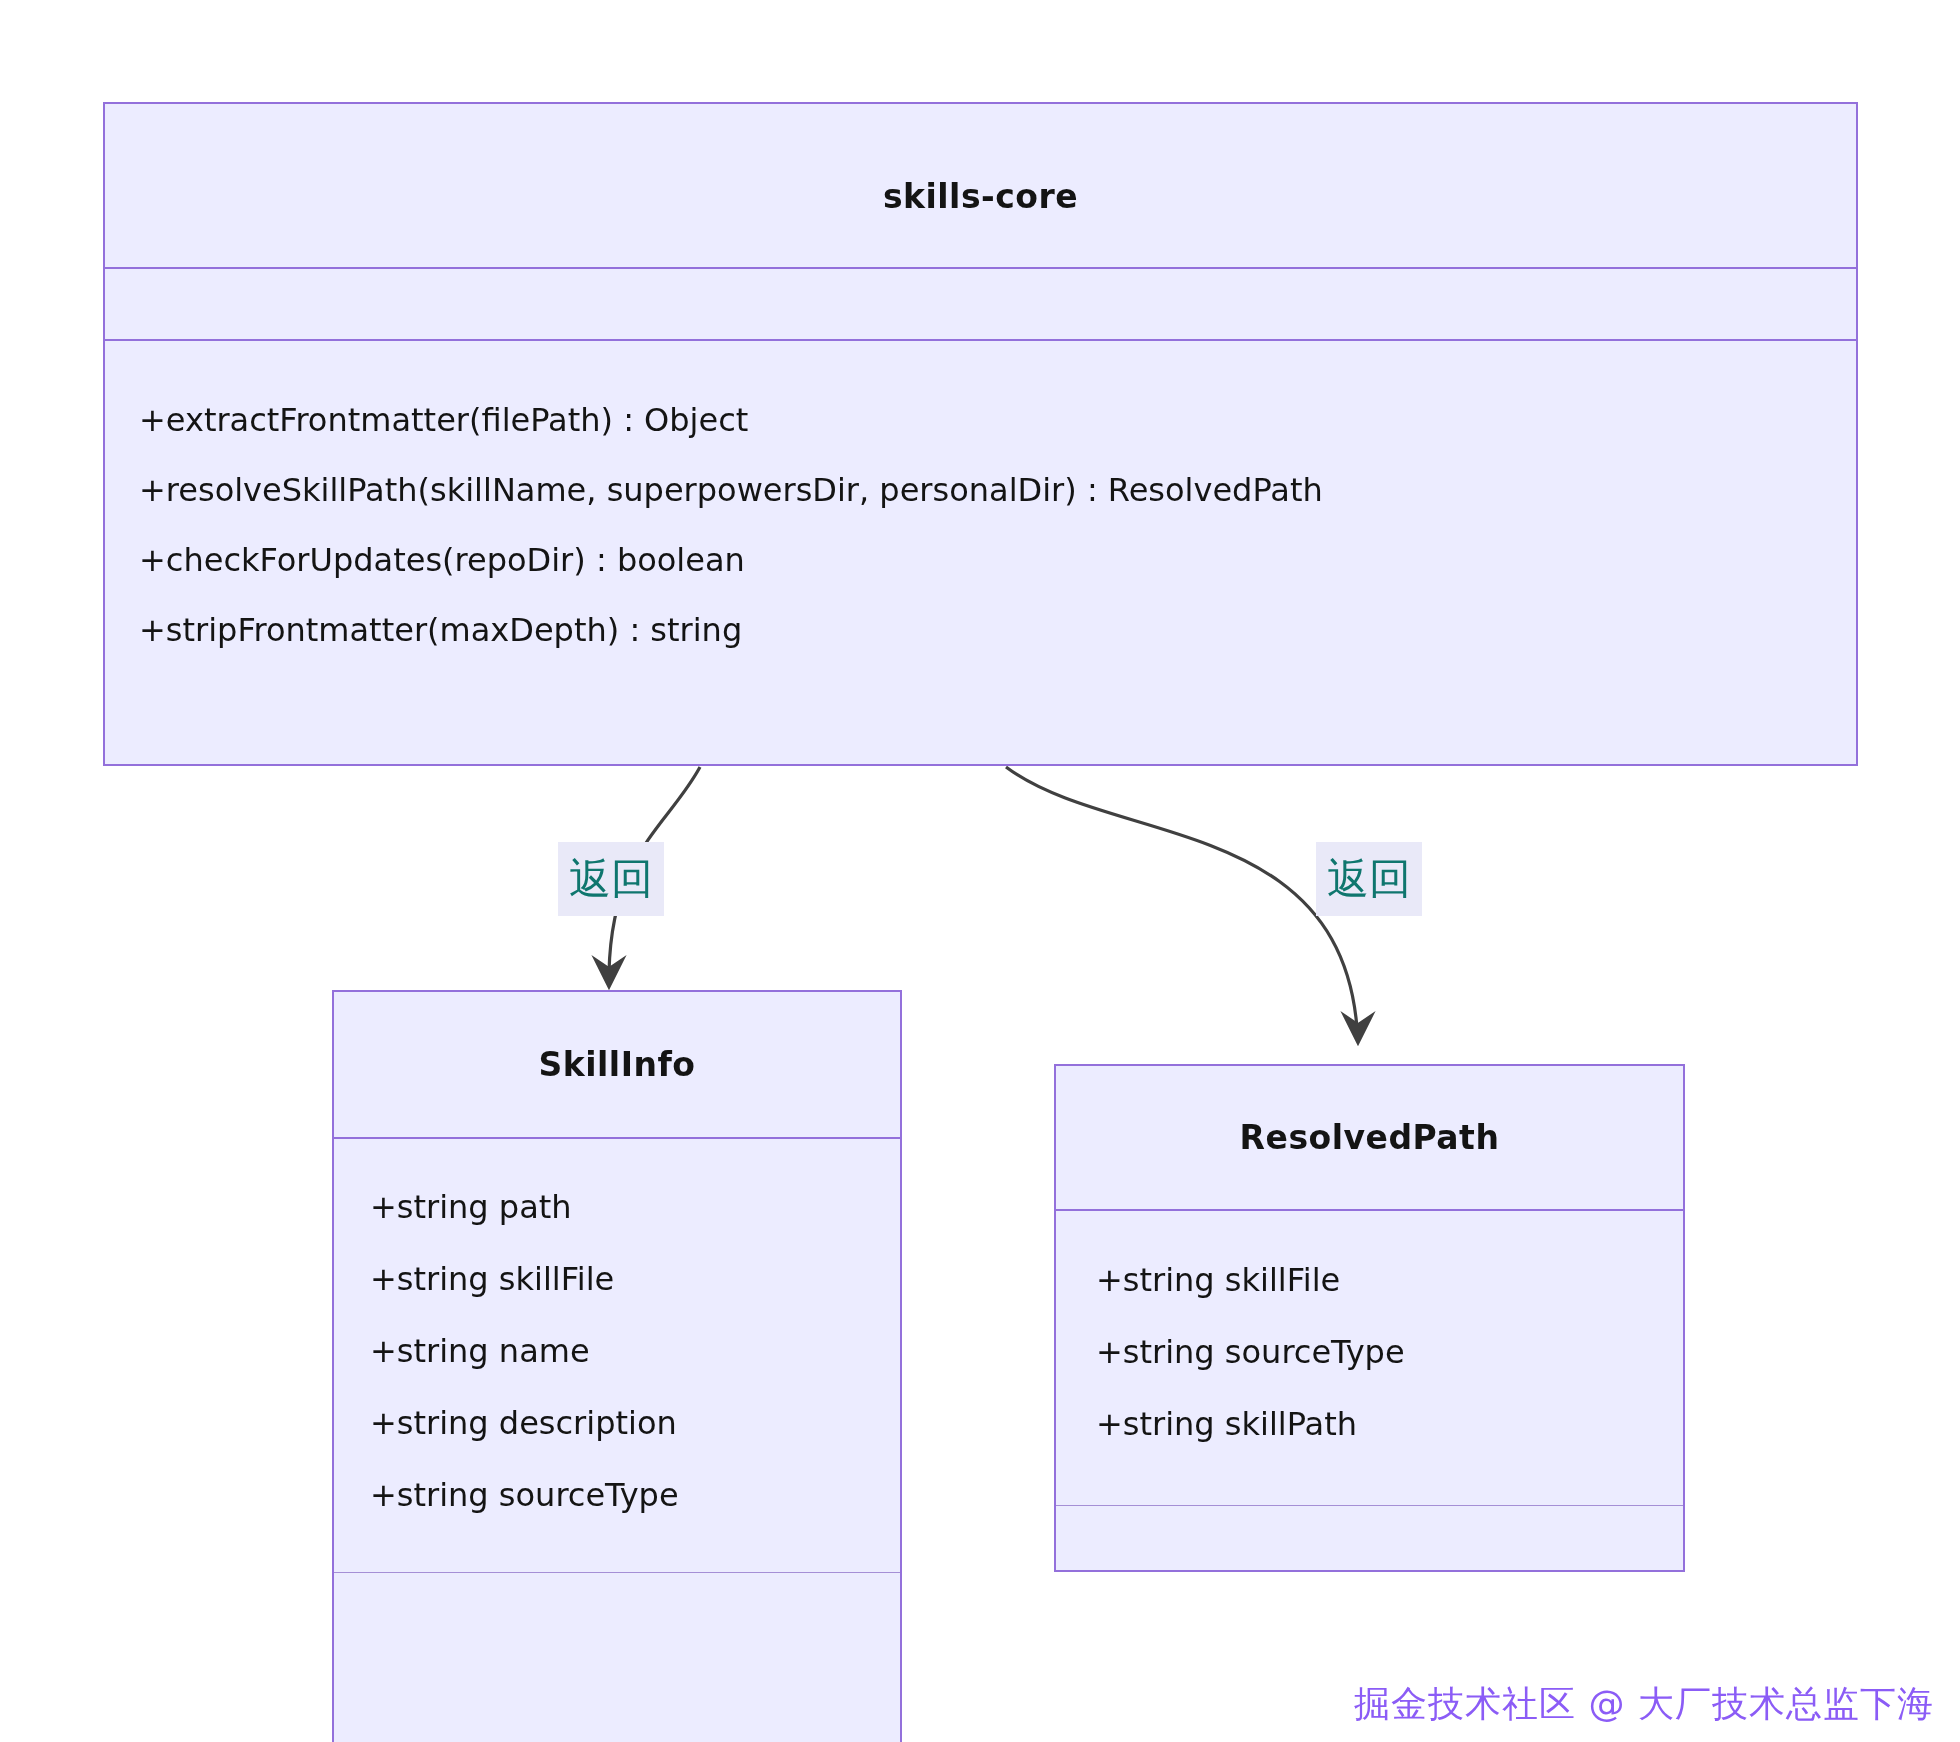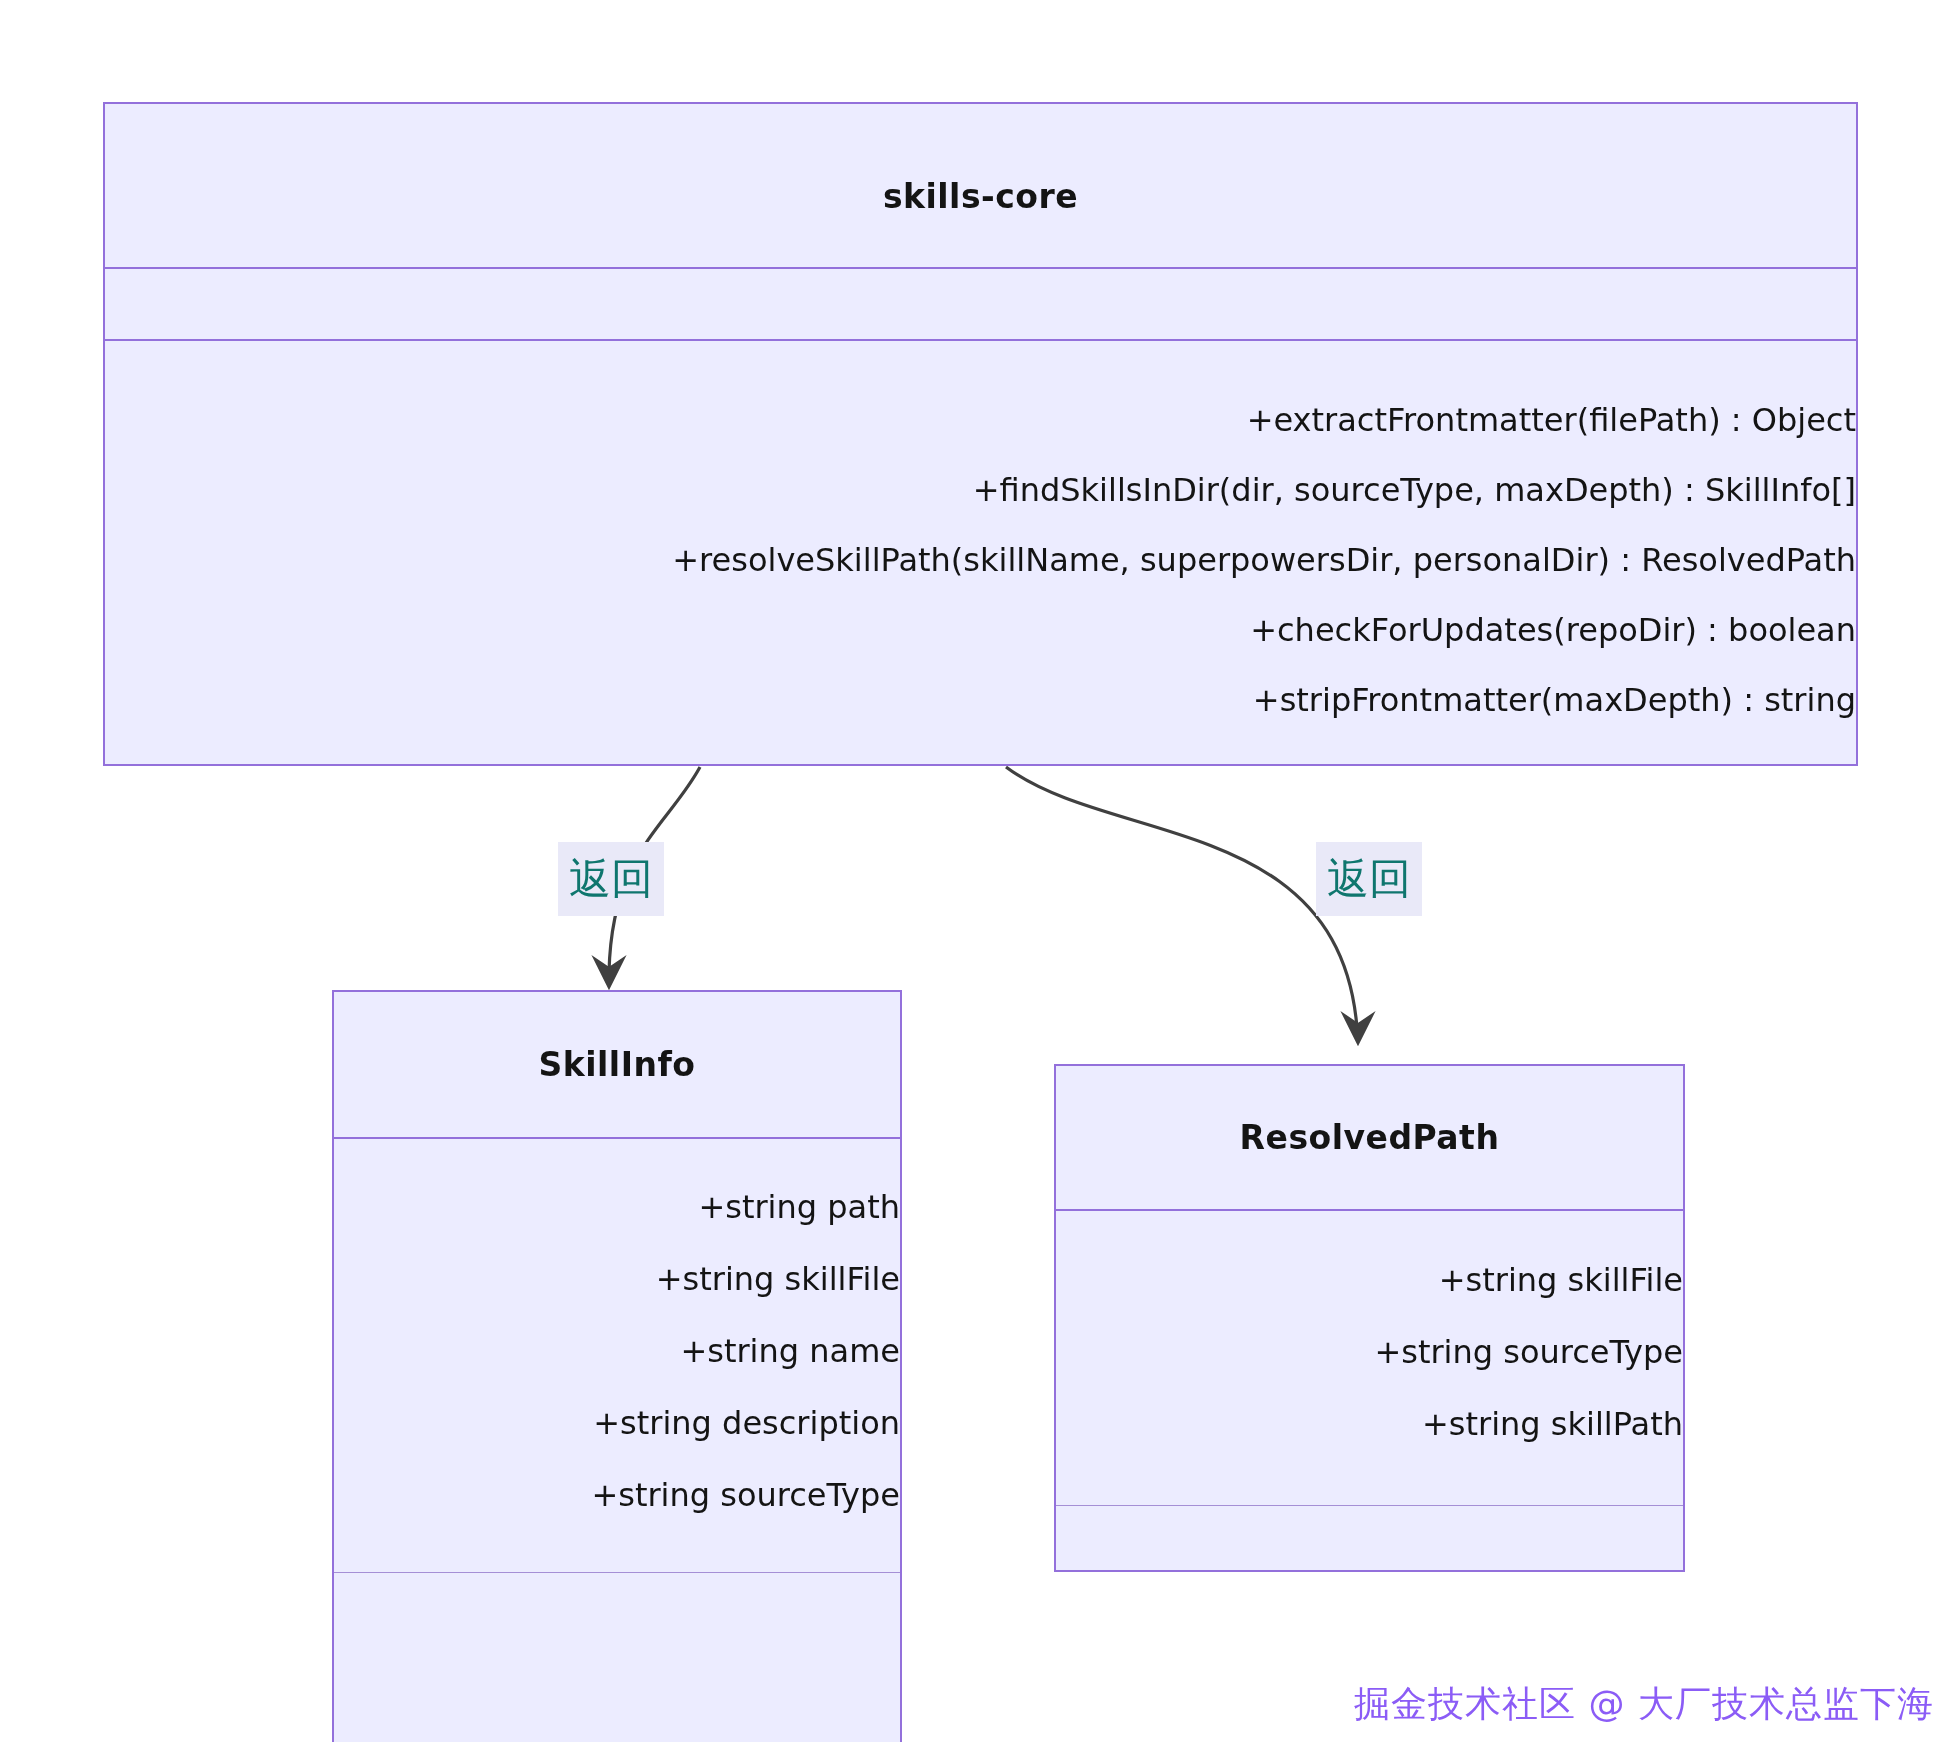--- a/index.html
+++ b/index.html
@@ -31,21 +31,20 @@
   .uml-sec{
     box-sizing:border-box;
     flex:0 0 auto;
   }
   .sec-divider{border-top:2px solid #9370DB;}
   .sec-divider-light{border-top:1px solid #a58fd6;}
   .member{
     font-size:32px;
     white-space:nowrap;
     color:#141414;
-    text-align:right;
   }
   .core-methods .member{height:70px;line-height:70px;}
   .attr-list .member{height:72px;line-height:72px;}
   
   .edge-label{
     position:absolute;
     background:#E9E9F8;
     display:flex;align-items:center;justify-content:center;
     font-size:42px;
     color:#0f766e;
@@ -77,21 +76,20 @@
     <path d="M 1358 1044 L 1343 1014 L 1358 1024 L 1373 1014 Z" fill="#404040" stroke="#404040" stroke-width="2"></path>
   </svg>
 
   <div class="uml-box" style="left:103px;top:102px;width:1755px;height:664px;">
     <div class="uml-title" style="height:142px;margin-top:21px;">
       <span>skills-core</span>
     </div>
     <div class="uml-sec sec-divider" style="height:72px;"></div>
     <div class="uml-sec sec-divider core-methods" style="flex:1 1 auto;padding:44px 0 0 34px;">
       <div class="member">+extractFrontmatter(filePath) : Object</div>
-      <div class="member">+findSkillsInDir(dir, sourceType, maxDepth) : SkillInfo[]</div>
       <div class="member">+resolveSkillPath(skillName, superpowersDir, personalDir) : ResolvedPath</div>
       <div class="member">+checkForUpdates(repoDir) : boolean</div>
       <div class="member">+stripFrontmatter(maxDepth) : string</div>
     </div>
   </div>
 
   <div class="edge-label" style="left:558px;top:842px;width:106px;height:74px;">
     <span>返回</span>
   </div>
   <div class="edge-label" style="left:1316px;top:842px;width:106px;height:74px;">

